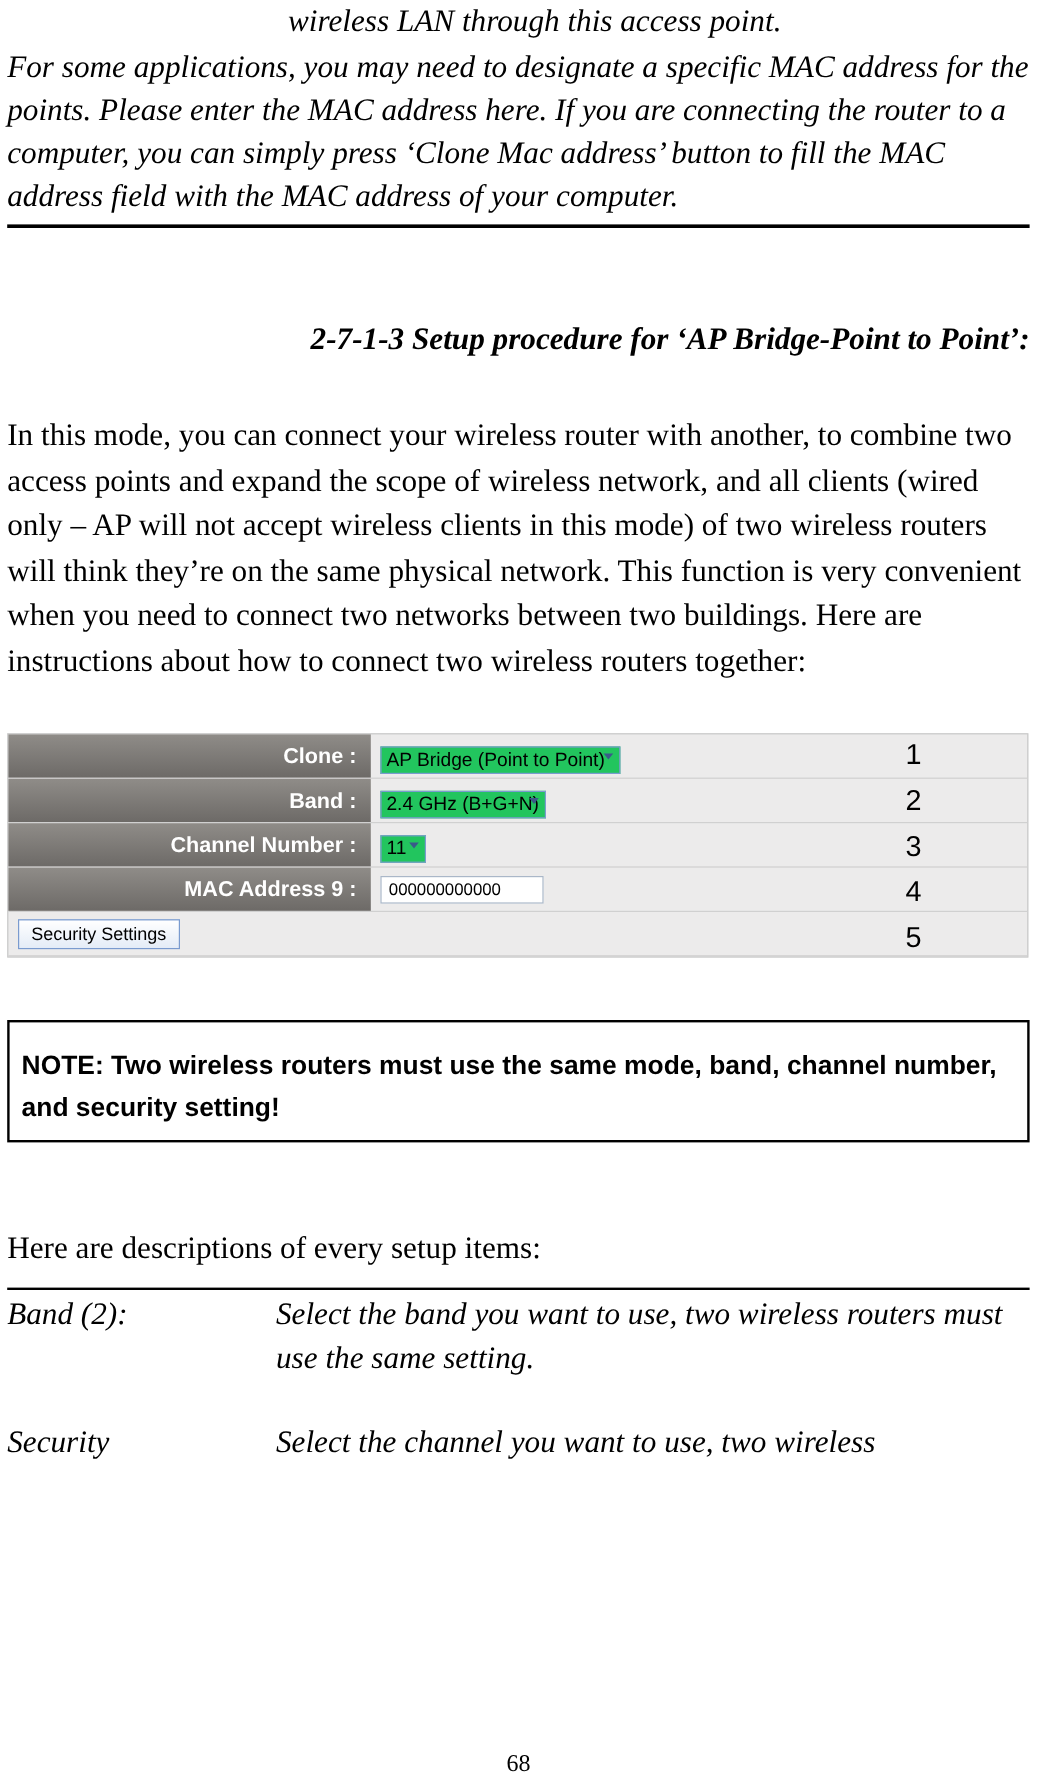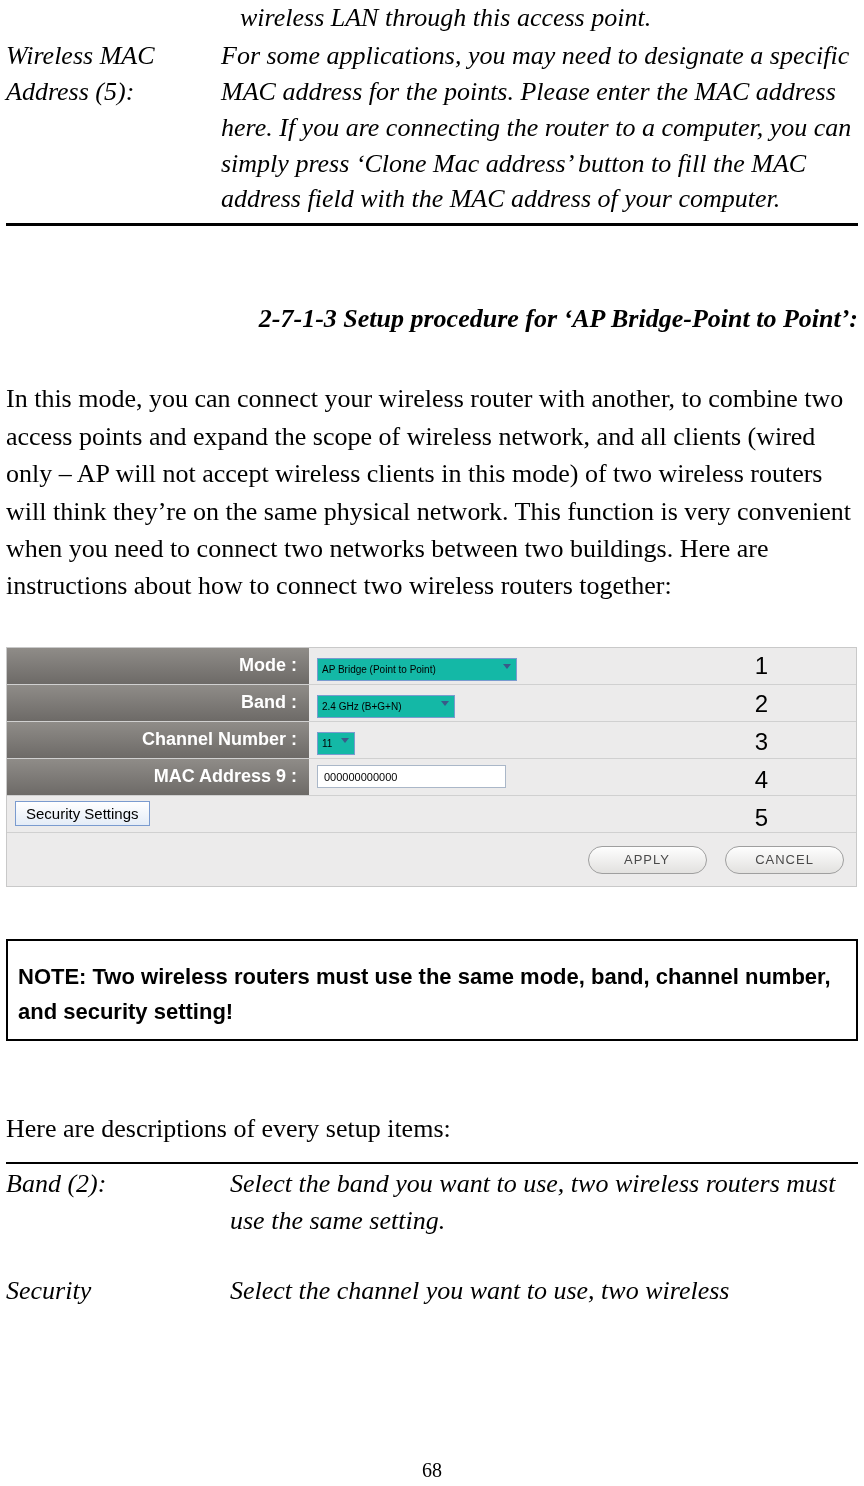--- a/index.html
+++ b/index.html
@@ -101,35 +101,35 @@
       transform: translateY(-40%);
       border-left: 4px solid transparent;
       border-right: 4px solid transparent;
       border-top: 5px solid #3a5a89;
       pointer-events: none;
     }
     .sel-wide { width: 200px; display:inline-block; }
     .sel-med { width: 138px; display:inline-block; }
     .sel-sm { width: 38px; display:inline-block; }
     .sel-field {
-      background: #14b8a6;
-      font-family: Arial, sans-serif;
-      font-size: 10px;
+      background: #22c55e;
+      font-family: Arial, sans-serif;
+      font-size: 16px;
       border: 1px solid #7a9bcf;
       padding: 3px 4px;
       width: 100%;
       height: 23px;
     }
     .txt {
       font-family: Arial, sans-serif;
-      font-size: 11px;
+      font-size: 14px;
       border: 1px solid #aab7c8;
       background: #fff;
       padding: 3px 6px;
-      width: 189px;
+      width: 136px;
       height: 23px;
     }
     .btn-sec {
       font-family: Arial, sans-serif;
       font-size: 15px;
       border: 1px solid #7a9bcf;
       background: linear-gradient(180deg,#ffffff 0%, #e4ecf7 100%);
       padding: 3px 10px;
       cursor: pointer;
     }
@@ -200,35 +200,34 @@
       text-align: center;
       font-size: 20px;
     }
   </style>
 </head>
 <body>
 
 <div class="wlan-fragment">wireless LAN through this access point.</div>
 
 <div class="mac-row">
-  <div class="mac-label">Wireless MAC Address (5):</div>
   <div class="mac-desc">For some applications, you may need to designate a specific MAC address for the points. Please enter the MAC address here. If you are connecting the router to a computer, you can simply press ‘Clone Mac address’ button to fill the MAC address field with the MAC address of your computer.</div>
 </div>
 
 <div class="hr-line"></div>
 
 <div class="section-title">2-7-1-3 Setup procedure for ‘AP Bridge-Point to Point’:</div>
 
 <div class="intro-para">In this mode, you can connect your wireless router with another, to combine two access points and expand the scope of wireless network, and all clients (wired only – AP will not accept wireless clients in this mode) of two wireless routers will think they’re on the same physical network. This function is very convenient when you need to connect two networks between two buildings. Here are instructions about how to connect two wireless routers together:</div>
 
 <div class="config-panel">
   <div class="config-rows">
 
     <div class="config-row">
-      <div class="config-label">Mode :</div>
+      <div class="config-label">Clone :</div>
       <div class="config-control">
         <span class="sel-wrap sel-wide">
           <input class="sel-field" readonly="" value="AP Bridge (Point to Point)" style="">
         </span>
       </div>
     </div>
 
     <div class="config-row">
       <div class="config-label">Band :</div>
       <div class="config-control">
@@ -255,24 +254,20 @@
     </div>
 
     <div class="config-row">
       <div class="config-control">
         <button class="btn-sec">Security Settings</button>
       </div>
     </div>
 
   </div>
 
-  <div class="action-row">
-    <button class="img-button">APPLY</button>
-    <button class="img-button">CANCEL</button>
-  </div>
 
   <div class="callout-col">
     <span>1</span>
     <span>2</span>
     <span>3</span>
     <span>4</span>
     <span>5</span>
   </div>
 </div>
 

